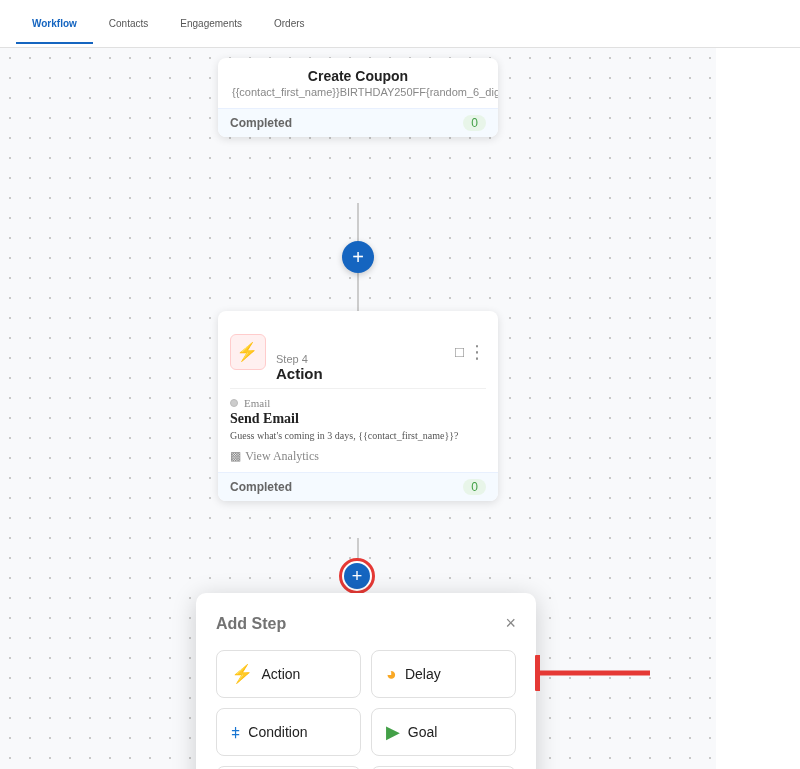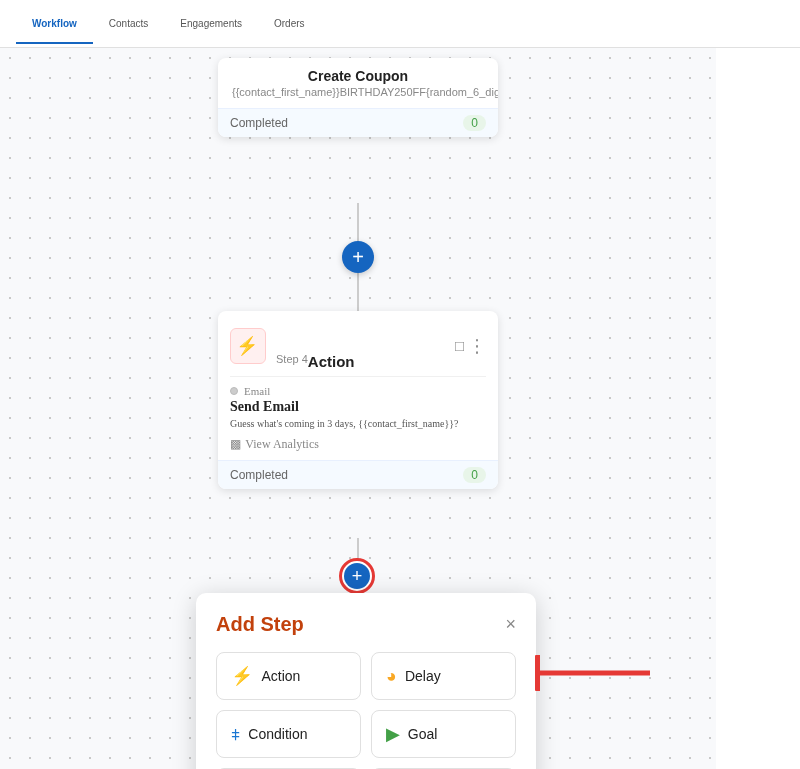--- a/index.html
+++ b/index.html
@@ -97,21 +97,21 @@
     }
 
     .step-icon-box.action {
       background: #fff0f0;
       border: 1px solid #ffcccc;
       color: #e53935;
     }
 
     .step-label-group {
       display: flex;
-      flex-direction: row;
+      flex-direction: column;
       margin-top: 32px;
     }
 
     .step-number {
       font-size: 11px;
       color: #888;
     }
 
     .step-type {
       font-size: 15px;
@@ -180,20 +180,21 @@
       align-items: center;
       justify-content: space-between;
       padding: 6px 12px;
       background: #f5faff;
       border-top: 1px solid #e8f0fe;
     }
 
     .step-footer-label {
       font-size: 12px;
       color: #666;
+      font-weight: bold;
     }
 
     .step-footer-badge {
       background: #e8f5e9;
       color: #43a047;
       border-radius: 10px;
       padding: 1px 8px;
       font-size: 12px;
       font-weight: 500;
     }
@@ -298,23 +299,23 @@
     }
 
     .modal-header {
       display: flex;
       align-items: center;
       justify-content: space-between;
       margin-bottom: 16px;
     }
 
     .modal-title {
-      font-size: 20px;
+      font-size: 16px;
       font-weight: 700;
-      color: #c2410c;
+      color: #737373;
     }
 
     .modal-close {
       font-size: 18px;
       color: #888;
       cursor: pointer;
     }
 
     .modal-grid {
       display: grid;

